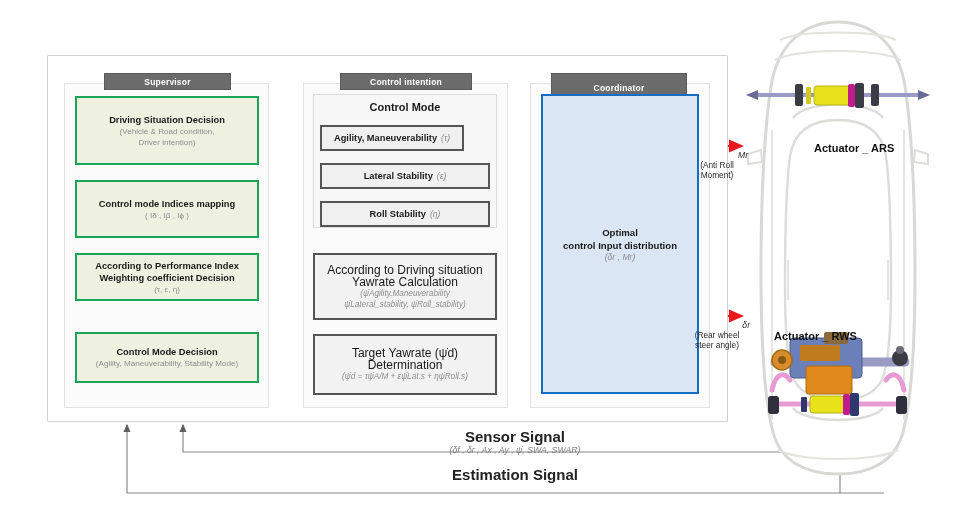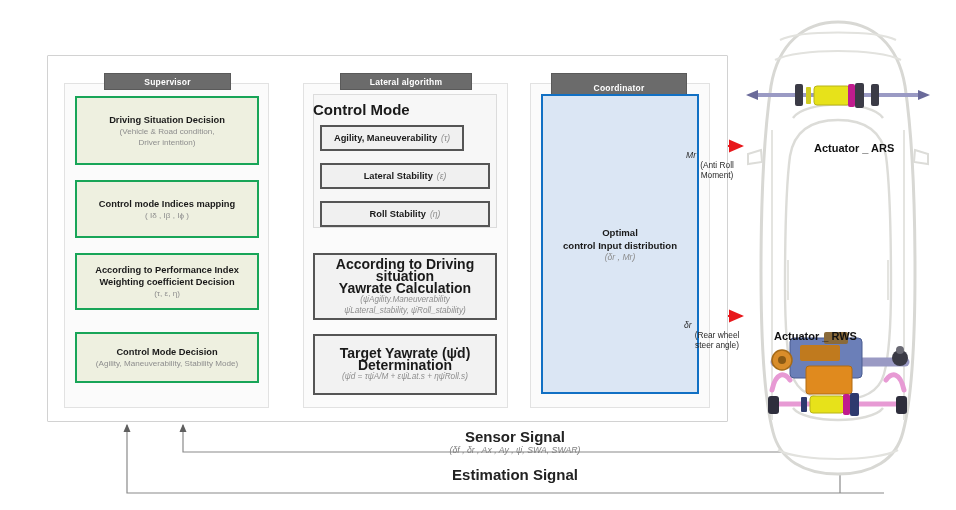--- a/index.html
+++ b/index.html
@@ -23,31 +23,31 @@
 
   
   .green-box{border:2px solid #18a558;background:#eef0e0;
              display:flex;flex-direction:column;align-items:center;
              justify-content:center;text-align:right;padding:2px 4px;}
   .gb-title{font-size:9.3px;font-weight:bold;color:#1a1a1a;line-height:12px;}
   .gb-sub{font-size:8.1px;color:#8d8d8d;line-height:11px;}
 
   
   .cm-panel{border:1px solid #dcdcdc;background:#f7f7f7;}
-  .cm-head{font-size:15px;font-weight:bold;text-align:left;color:#1a1a1a;}
+  .cm-head{font-size:11px;font-weight:bold;text-align:center;color:#1a1a1a;}
   .gray-box{border:2px solid #555555;background:#f0f0f0;
             display:flex;align-items:center;justify-content:center;
             text-align:center;}
   .gbx-label{font-size:9.3px;font-weight:bold;color:#1a1a1a;}
   .gbx-sym{font-size:8.6px;color:#8d8d8d;font-style:italic;font-weight:normal;}
 
   .calc-box{border:2px solid #555555;background:#f2f2f2;
             display:flex;flex-direction:column;align-items:center;
             justify-content:center;text-align:center;padding:2px 3px;}
-  .cb-t1{font-size:14px;font-weight:bold;color:#1a1a1a;line-height:12px;}
+  .cb-t1{font-size:12px;font-weight:normal;color:#1a1a1a;line-height:12px;}
   .cb-t2{font-size:8.2px;color:#8d8d8d;line-height:11px;font-style:italic;}
 
   
   .blue-box{border:2px solid #1170c4;background:#dbe6f4;
             display:flex;flex-direction:column;align-items:center;
             justify-content:center;text-align:center;}
   .bb-t1{font-size:9.6px;font-weight:bold;color:#1a1a1a;line-height:13px;}
   .bb-t2{font-size:8.6px;color:#8d8d8d;font-style:italic;}
 
   
@@ -55,21 +55,21 @@
               display:flex;flex-direction:column;align-items:center;
               justify-content:center;text-align:center;}
   .ob-t1{font-size:10px;font-weight:bold;color:#1a1a1a;line-height:13px;}
   .ob-t2{font-size:8.4px;color:#9a9a9a;}
 
   
   .act-label{font-size:11px;font-weight:bold;color:#111;white-space:nowrap;}
   .sig-title{font-size:15px;font-weight:bold;color:#222;text-align:center;}
   .sig-sym{font-size:8.7px;color:#7e7e7e;text-align:center;font-style:italic;}
   .arrow-label{font-size:8.3px;color:#2a2a2a;text-align:center;line-height:10px;}
-  .arrow-sym{font-size:8.6px;color:#2a2a2a;text-align:left;font-style:italic;}
+  .arrow-sym{font-size:8.6px;color:#2a2a2a;text-align:right;font-style:italic;}
   svg.olay{position:absolute;left:0;top:0;width:956px;height:510px;
            pointer-events:none;}
 </style>
 </head>
 <body>
 
 <div class="root">
 
   <svg class="olay" viewBox="0 0 956 510">
     <defs>
@@ -181,33 +181,33 @@
     <div class="gb-title">Driving Situation Decision</div>
     <div class="gb-sub">(Vehicle &amp; Road condition,</div>
     <div class="gb-sub">Driver intention)</div>
   </div>
 
   <div class="abs green-box" style="left:75px;top:180px;width:184px;height:58px;">
     <div class="gb-title">Control mode Indices mapping</div>
     <div class="gb-sub">( Iδ ,  Iβ ,  Iϕ )</div>
   </div>
 
-  <div class="abs green-box" style="left:75px;top:253px;width:184px;height:57px;">
+  <div class="abs green-box" style="left:75px;top:253px;width:184px;height:48px;">
     <div class="gb-title">According to Performance Index</div>
     <div class="gb-title">Weighting coefficient Decision</div>
     <div class="gb-sub">(τ, ε, η)</div>
   </div>
 
   <div class="abs green-box" style="left:75px;top:332px;width:184px;height:51px;">
     <div class="gb-title">Control Mode Decision</div>
     <div class="gb-sub">(Agility, Maneuverability, Stability Mode)</div>
   </div>
 
   <div class="abs col-frame" style="left:303px;top:83px;width:205px;height:325px;"></div>
-  <div class="abs chip chip-sub" style="left:340px;top:73px;width:132px;height:17px;">Lateral algorithm</div>
+  <div class="abs chip chip-sub" style="left:340px;top:73px;width:132px;height:17px;">Control intention</div>
 
   <div class="abs cm-panel" style="left:313px;top:94px;width:184px;height:134px;"></div>
   <div class="abs cm-head" style="left:313px;top:101px;width:184px;">Control Mode</div>
 
   <div class="abs gray-box" style="left:320px;top:125px;width:144px;height:26px;">
     <span class="gbx-label">Agility, Maneuverability</span>
     <span style="width:4px"></span>
     <span class="gbx-sym">(τ)</span>
   </div>
 

